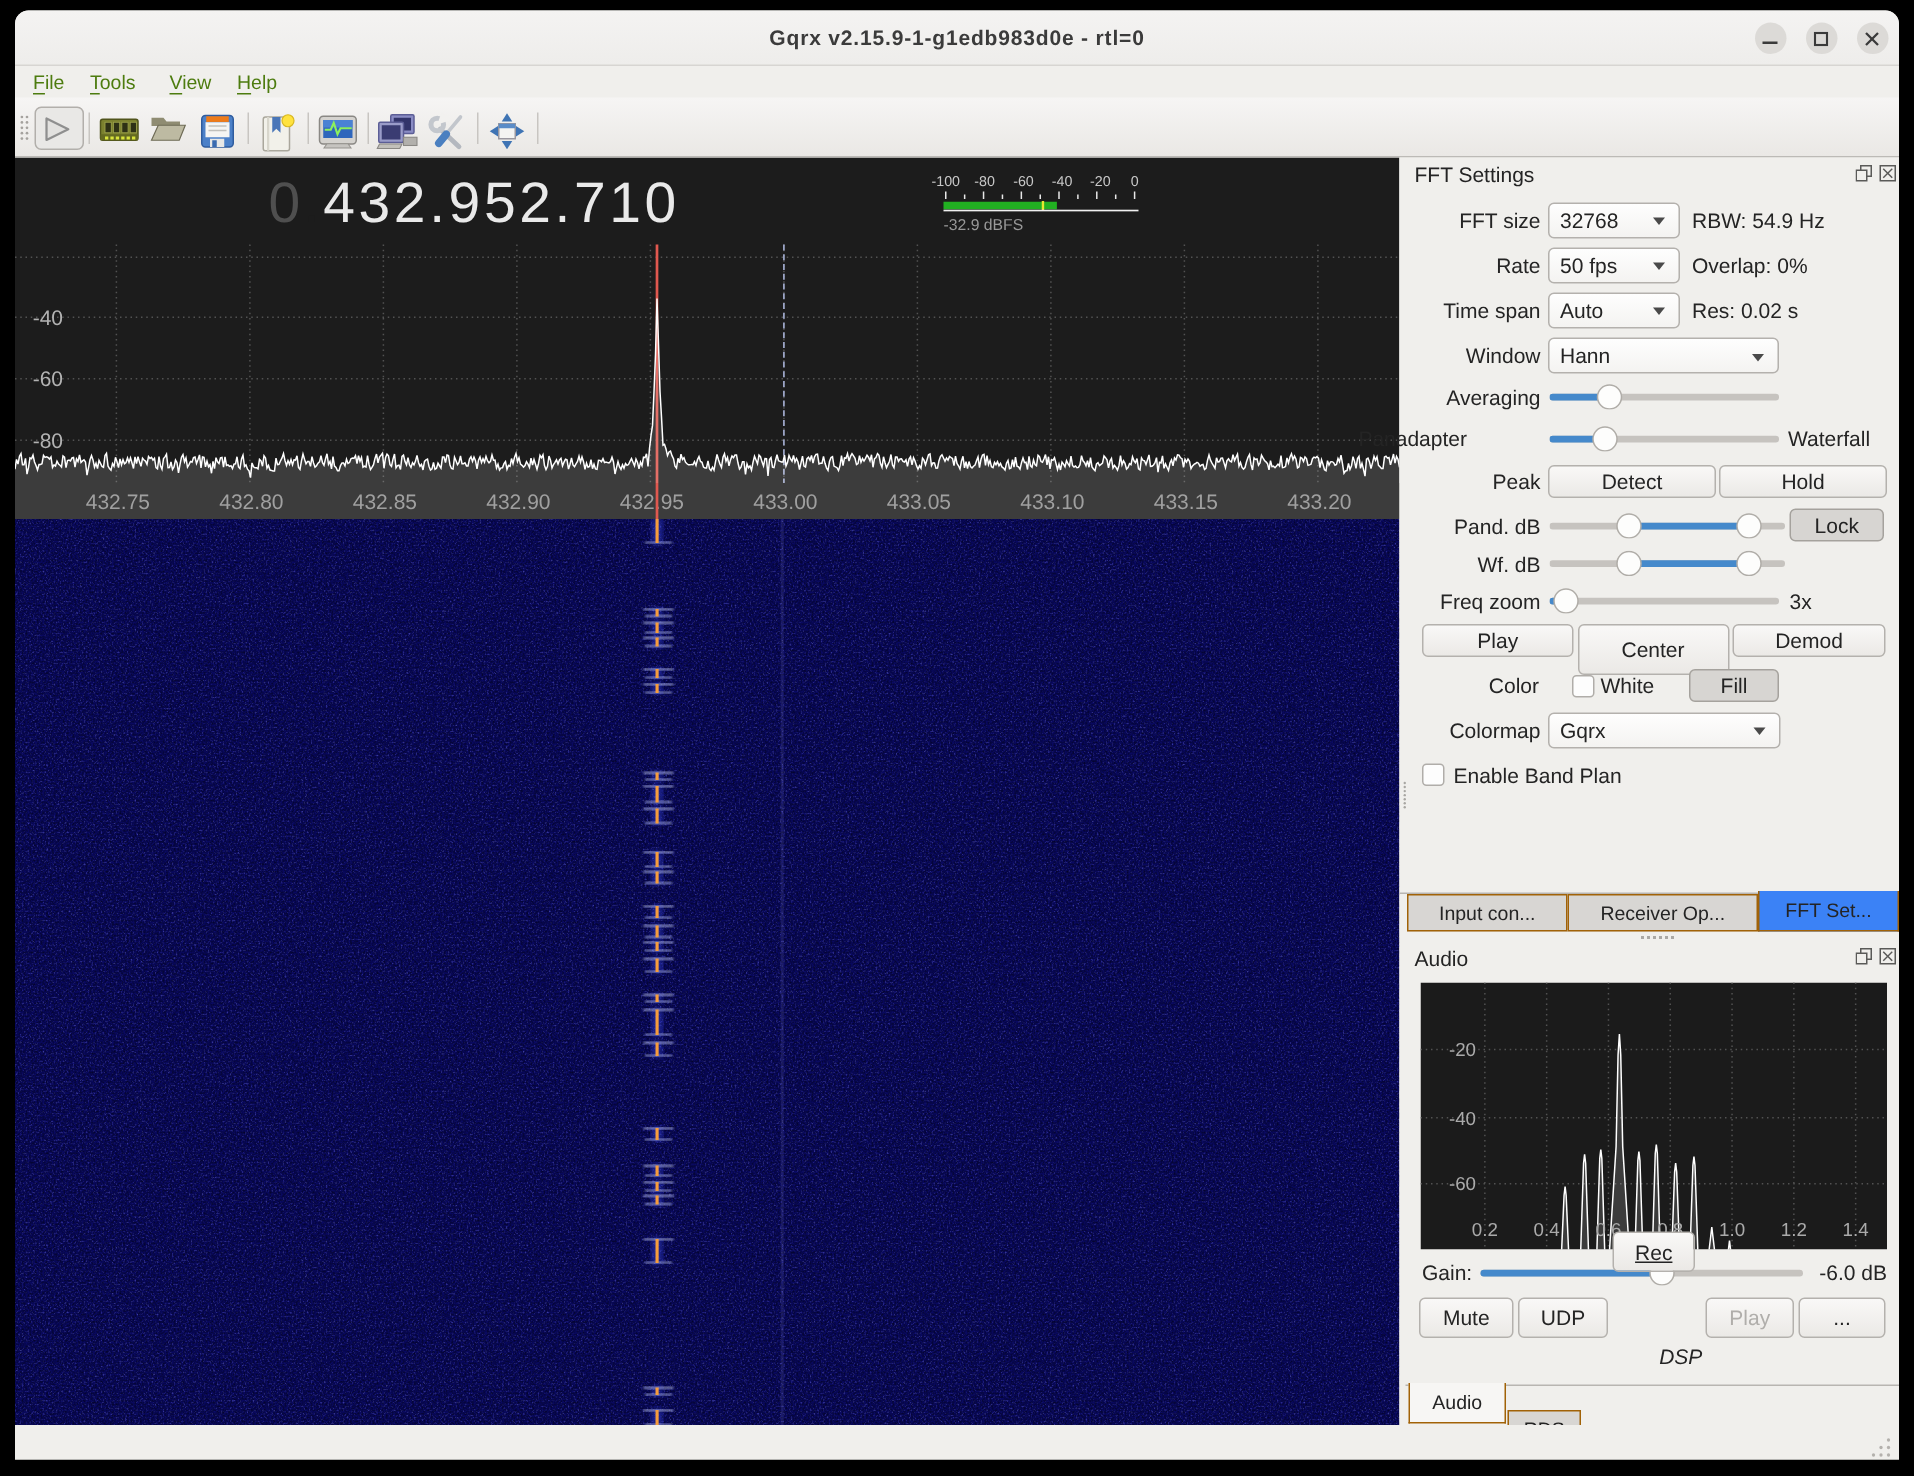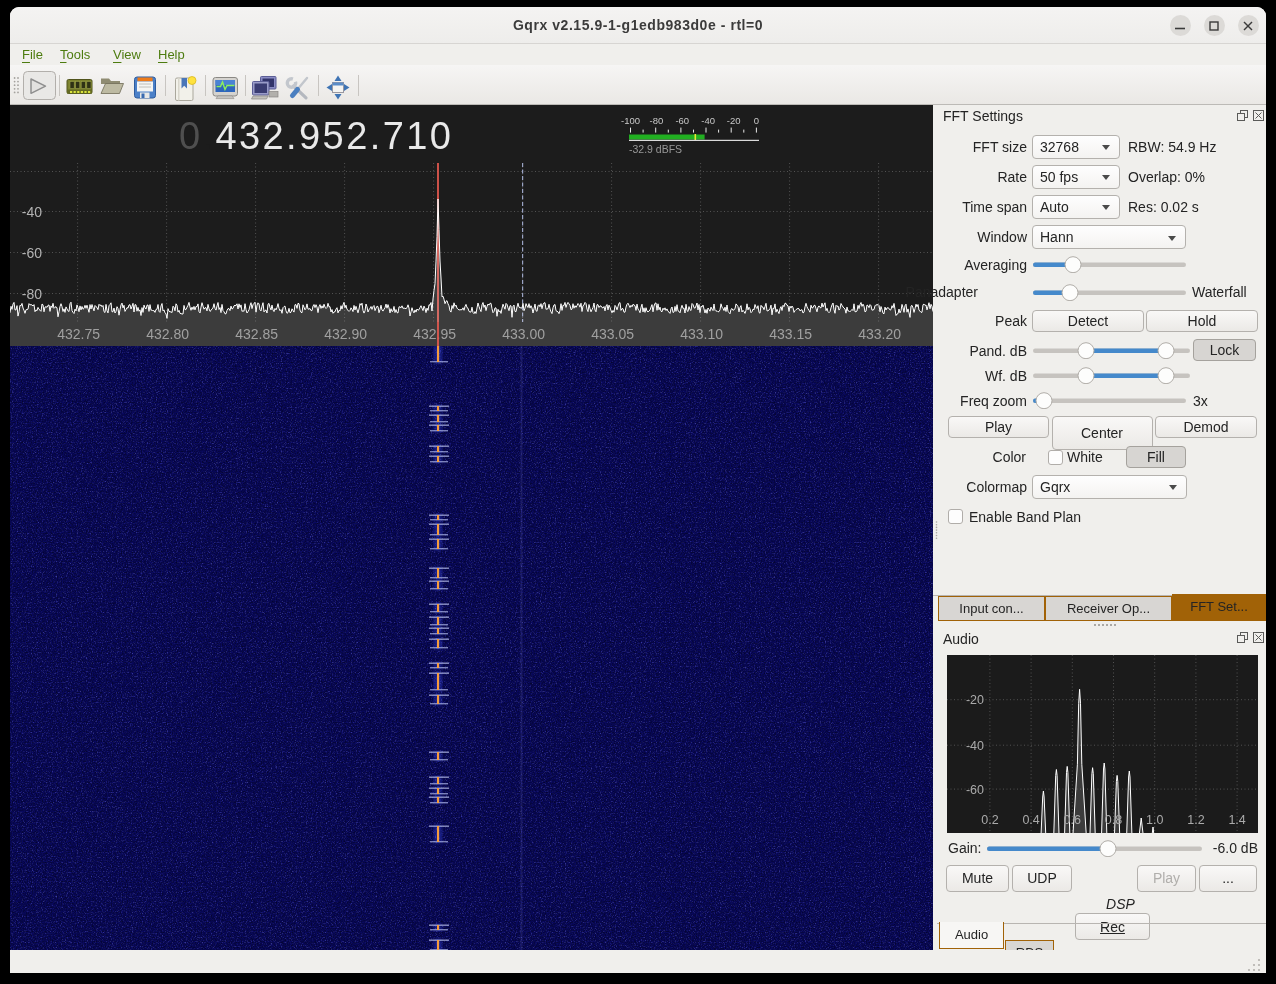--- a/index.html
+++ b/index.html
@@ -410,21 +410,21 @@
 <div class="abs ptxt" style="left:1067px;top:449px;">White</div>
 <div class="abs btn on" style="left:1126px;top:446px;width:60px;height:22px;">Fill</div>
 <div class="abs ptxt plab" style="left:930px;top:479px;width:97px;">Colormap</div>
 <div class="abs combo" style="left:1032px;top:474.5px;width:155px;height:24px;">Gqrx</div>
 <div class="abs cbx" style="left:948px;top:508.5px;"></div>
 <div class="abs ptxt" style="left:969px;top:508.5px;">Enable Band Plan</div>
 
 <div class="abs hline" style="left:933px;top:594.5px;width:333px;"></div>
 <div class="abs tab" style="left:938px;top:595.5px;width:107px;height:25px;">Input con...</div>
 <div class="abs tab" style="left:1045px;top:595.5px;width:127px;height:25px;">Receiver Op...</div>
-<div class="abs tab active" style="left:1172px;top:593.5px;width:94px;height:27px;border-top:none;background:#a16207;">FFT Set...</div>
+<div class="abs tab active" style="left:1172px;top:593.5px;width:94px;height:27px;border-top:none;background:#3b82f6;">FFT Set...</div>
 <div class="abs" style="left:1094px;top:623.5px;width:22px;height:0;border-top:2px dotted #aaa8a4;"></div>
 <svg class="abs" style="left:934px;top:520px;" width="6" height="22">
 <g fill="#a8a6a2">
         <circle cx="2.5" cy="2" r="0.8"></circle>
         <circle cx="2.5" cy="4.7" r="0.8"></circle>
         <circle cx="2.5" cy="7.4" r="0.8"></circle>
         <circle cx="2.5" cy="10.1" r="0.8"></circle>
         <circle cx="2.5" cy="12.8" r="0.8"></circle>
         <circle cx="2.5" cy="15.5" r="0.8"></circle>
         <circle cx="2.5" cy="18.2" r="0.8"></circle>
@@ -467,21 +467,21 @@
 </svg>
 <div class="abs ptxt" style="left:948px;top:840px;">Gain:</div>
 <svg class="abs" style="left:985px;top:839.5px;" width="219" height="17">
 <rect x="2" y="6.5" width="215" height="4.5" rx="2.2" fill="#c6c3bf"></rect>
 <rect x="2" y="6.5" width="121" height="4.5" rx="2.2" fill="#4589cb"></rect>
 <circle cx="123" cy="8.7" r="8" fill="#fdfdfc" stroke="#b0ada8" stroke-width="1"></circle>
 </svg>
 <div class="abs ptxt" style="left:1158px;top:840px;width:100px;text-align:right;">-6.0 dB</div>
 <div class="abs btn" style="left:946px;top:864.5px;width:63px;height:27px;">Mute</div>
 <div class="abs btn" style="left:1012px;top:864.5px;width:60px;height:27px;">UDP</div>
-<div class="abs btn" style="left:1075px;top:913px;width:75px;height:27px;text-decoration:underline;">Rec</div>
+<div class="abs btn" style="left:1075px;top:821px;width:55px;height:27px;text-decoration:underline;">Rec</div>
 <div class="abs btn dis" style="left:1137px;top:864.5px;width:59px;height:27px;">Play</div>
 <div class="abs btn" style="left:1199px;top:864.5px;width:58px;height:27px;">...</div>
 <div class="abs ptxt ital" style="left:933px;top:896px;width:333px;text-align:center;">DSP</div>
 <div class="abs hline" style="left:937px;top:922.5px;width:329px;"></div>
 <div class="abs tab active" style="left:939px;top:921.5px;width:65px;height:27px;background:#f7f6f4;">Audio</div>
 <div class="abs tab" style="left:1005px;top:940px;width:49px;height:25px;">RDS</div>
 
 <div class="abs" id="statusbar"></div>
 <svg class="abs" style="left:1246px;top:957px;" width="16" height="15">
   <g fill="#b4b1ad">

